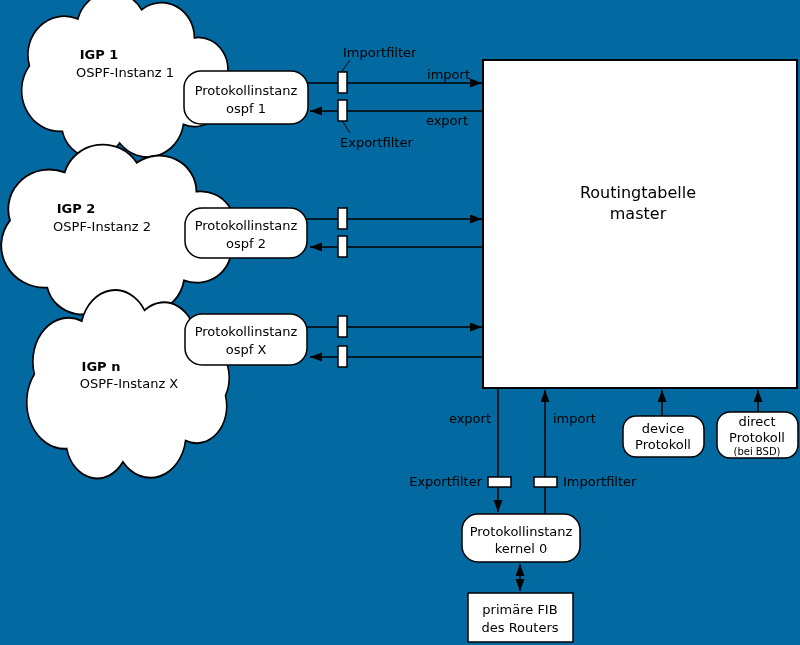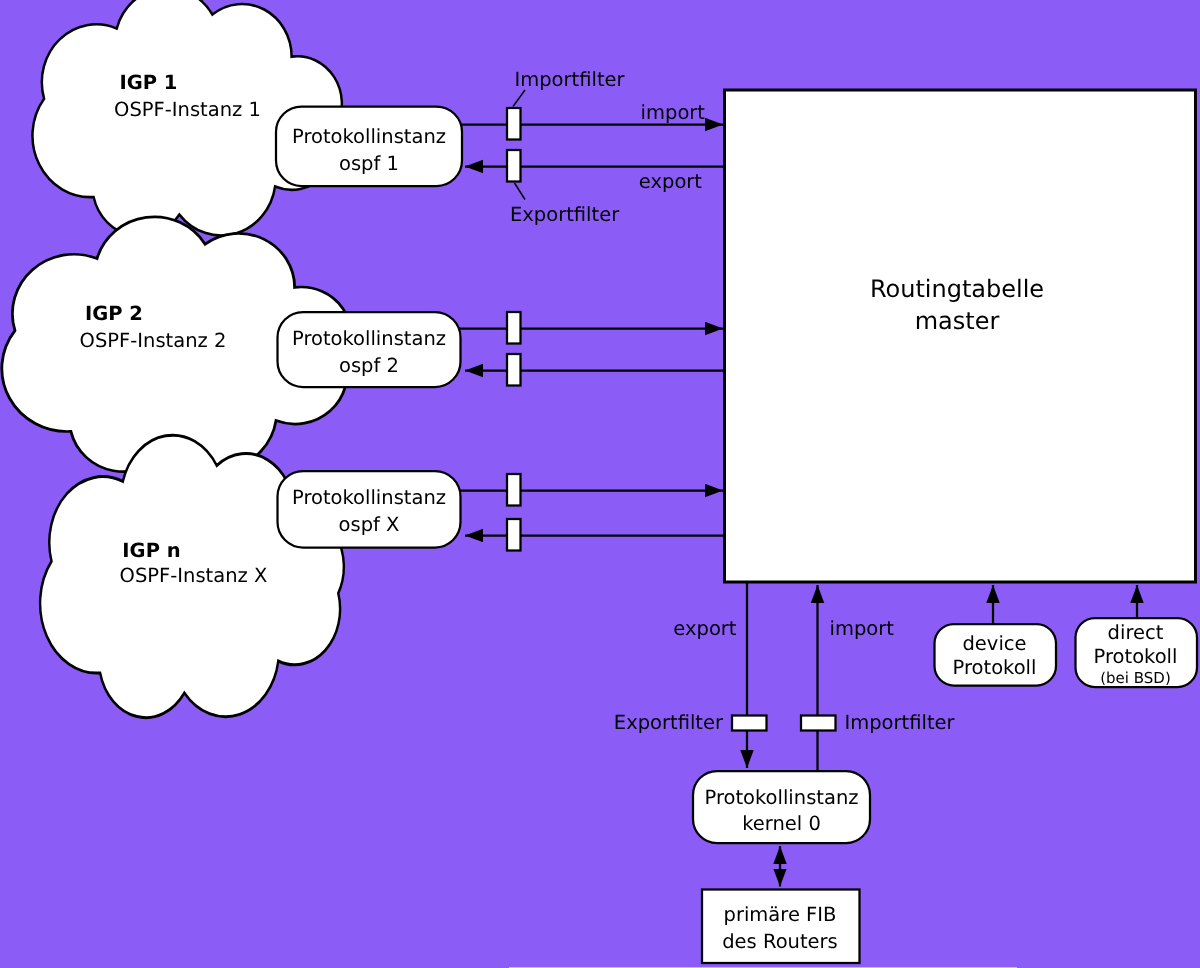--- a/index.html
+++ b/index.html
@@ -4,21 +4,21 @@
 <style>
   html, body {
     margin: 0;
     padding: 0;
     background: #ffffff;
   }
   .stage {
     position: relative;
     width: 800px;
     height: 645px;
-    background: #8b5cf6;
+    background: #0369a1;
     overflow: hidden;
   }
   svg { display: block; }
   .shape {
     fill: #ffffff;
     stroke: #000000;
     stroke-width: 1.5;
   }
   .master {
     fill: #ffffff;

